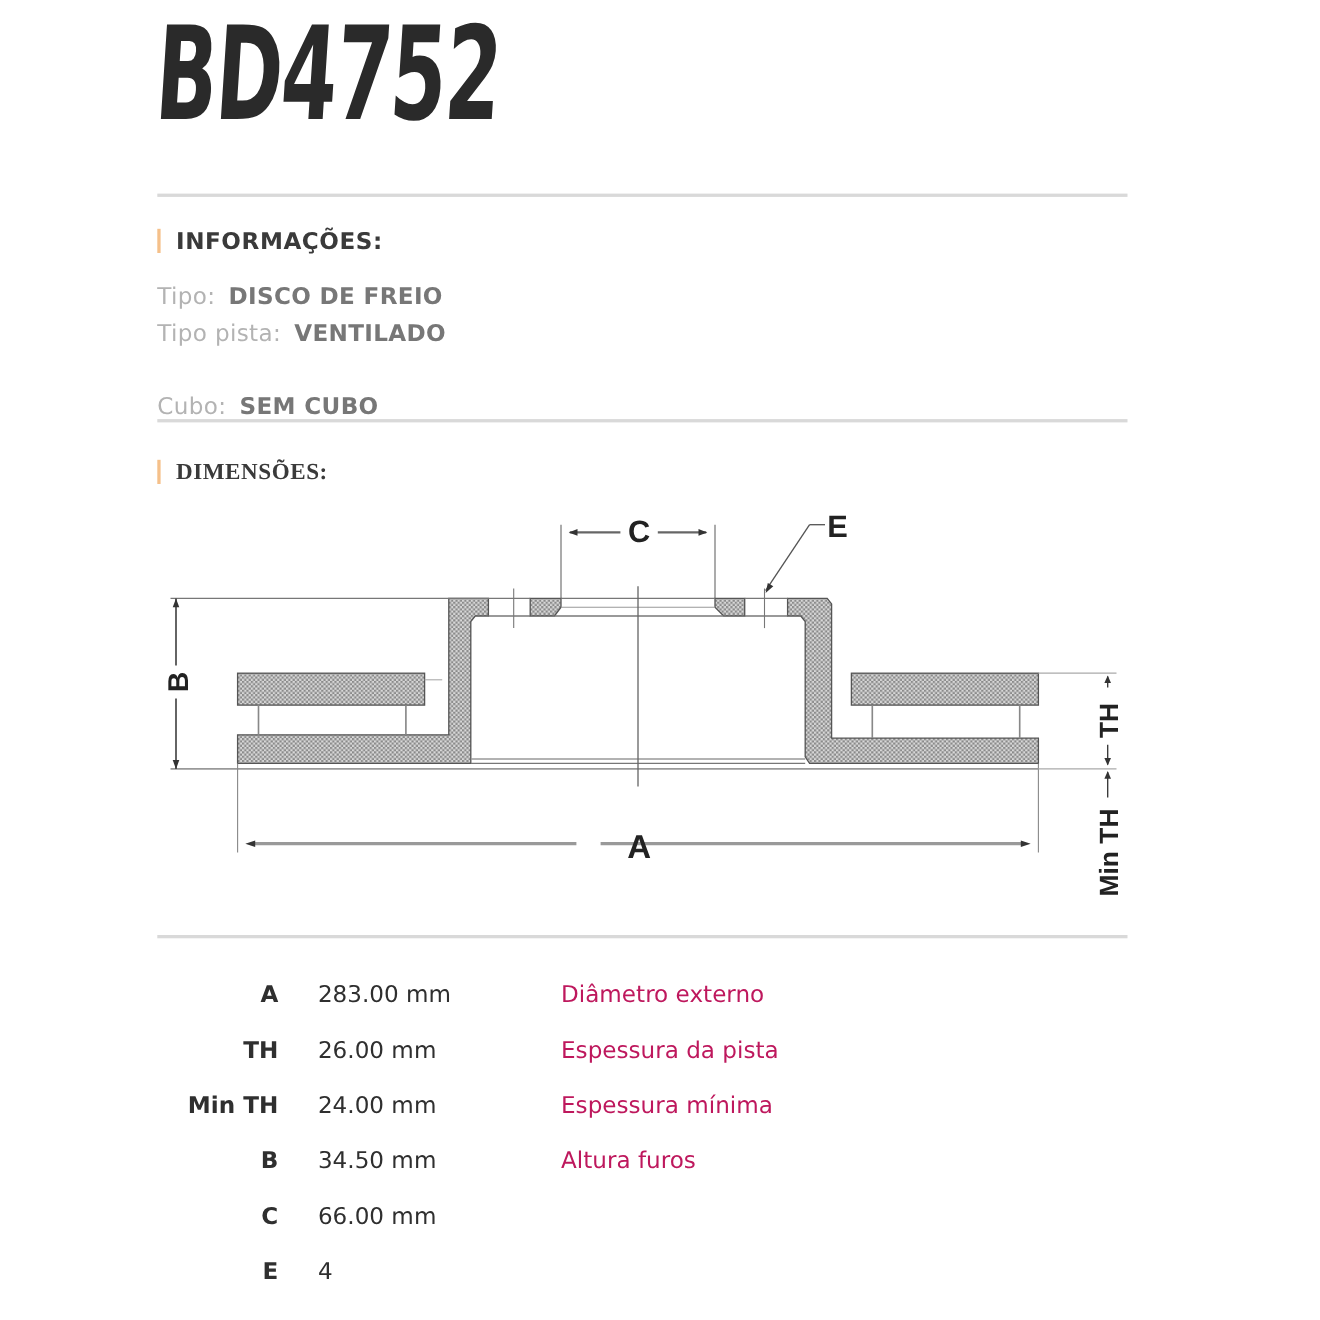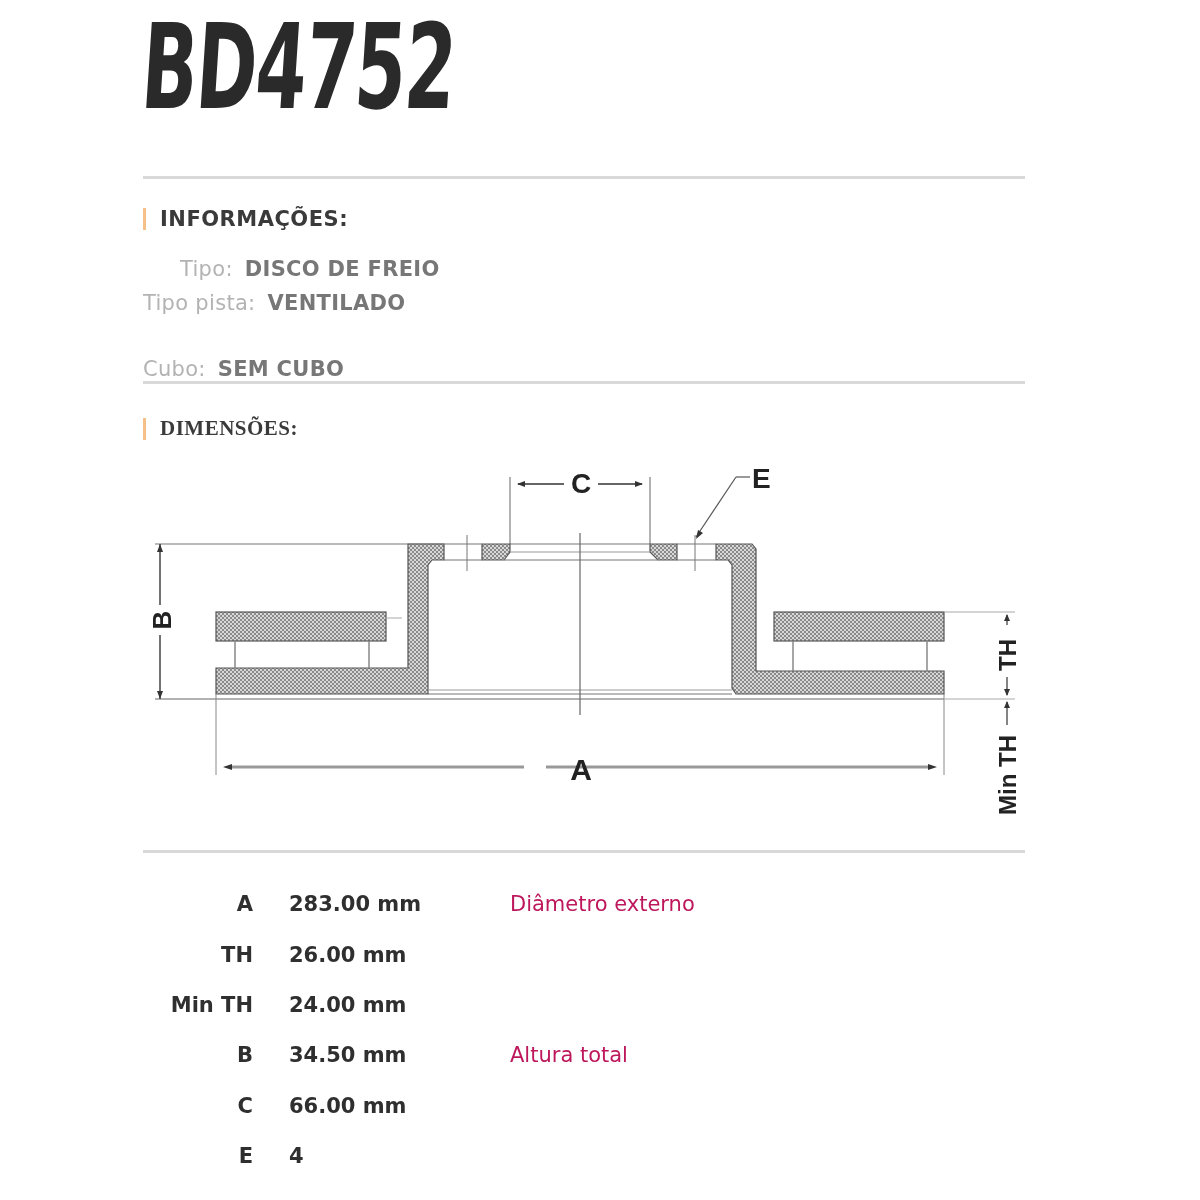--- a/index.html
+++ b/index.html
@@ -86,21 +86,21 @@
       right: 597px;
       color: #2f2f2f;
       font-weight: bold;
       text-align: right;
       white-space: nowrap;
     }
     .dim-value {
       position: absolute;
       left: 139px;
       color: #2f2f2f;
-      font-weight: bold;
+      font-weight: normal;
       white-space: nowrap;
     }
     .dim-desc {
       position: absolute;
       left: 360px;
       color: #be185d;
       white-space: nowrap;
     }
   </style>
 </head>
@@ -108,21 +108,21 @@
 
 <div class="part-code">BD4752</div>
 
 <div class="divider" style="top:176px;"></div>
 
 <div class="section-title" style="top:207px;">
   <span class="accent-bar"></span>
   <span>INFORMAÇÕES:</span>
 </div>
 
-<div class="info-row" style="top:256px;margin-left:37px;">
+<div class="info-row" style="top:256px;">
   <span class="info-label">Tipo:</span><span class="info-value">DISCO DE FREIO</span>
 </div>
 <div class="info-row" style="top:290px;">
   <span class="info-label">Tipo pista:</span><span class="info-value">VENTILADO</span>
 </div>
 <div class="info-row" style="top:324px;margin-top:32px;">
   <span class="info-label">Cubo:</span><span class="info-value">SEM CUBO</span>
 </div>
 
 <div class="divider" style="top:381px;"></div>
@@ -222,29 +222,31 @@
 <div class="divider" style="top:850px;"></div>
 
 <div class="dim-row" style="top:889px;">
   <span class="dim-code">A</span>
   <span class="dim-value">283.00 mm</span>
   <span class="dim-desc">Diâmetro externo</span>
 </div>
 <div class="dim-row" style="top:940px;">
   <span class="dim-code">TH</span>
   <span class="dim-value">26.00 mm</span>
+  <span class="dim-desc">Espessura da pista</span>
 </div>
 <div class="dim-row" style="top:990px;">
   <span class="dim-code">Min TH</span>
   <span class="dim-value">24.00 mm</span>
+  <span class="dim-desc">Espessura mínima</span>
 </div>
 <div class="dim-row" style="top:1040px;">
   <span class="dim-code">B</span>
   <span class="dim-value">34.50 mm</span>
-  <span class="dim-desc">Altura total</span>
+  <span class="dim-desc">Altura furos</span>
 </div>
 <div class="dim-row" style="top:1091px;">
   <span class="dim-code">C</span>
   <span class="dim-value">66.00 mm</span>
 </div>
 <div class="dim-row" style="top:1141px;">
   <span class="dim-code">E</span>
   <span class="dim-value">4</span>
 </div>
 

